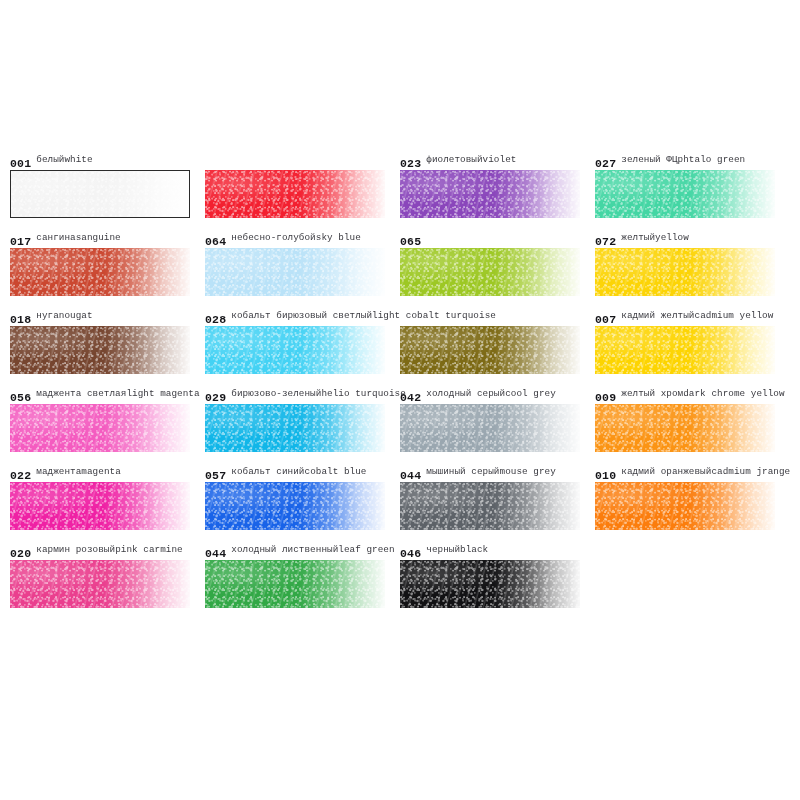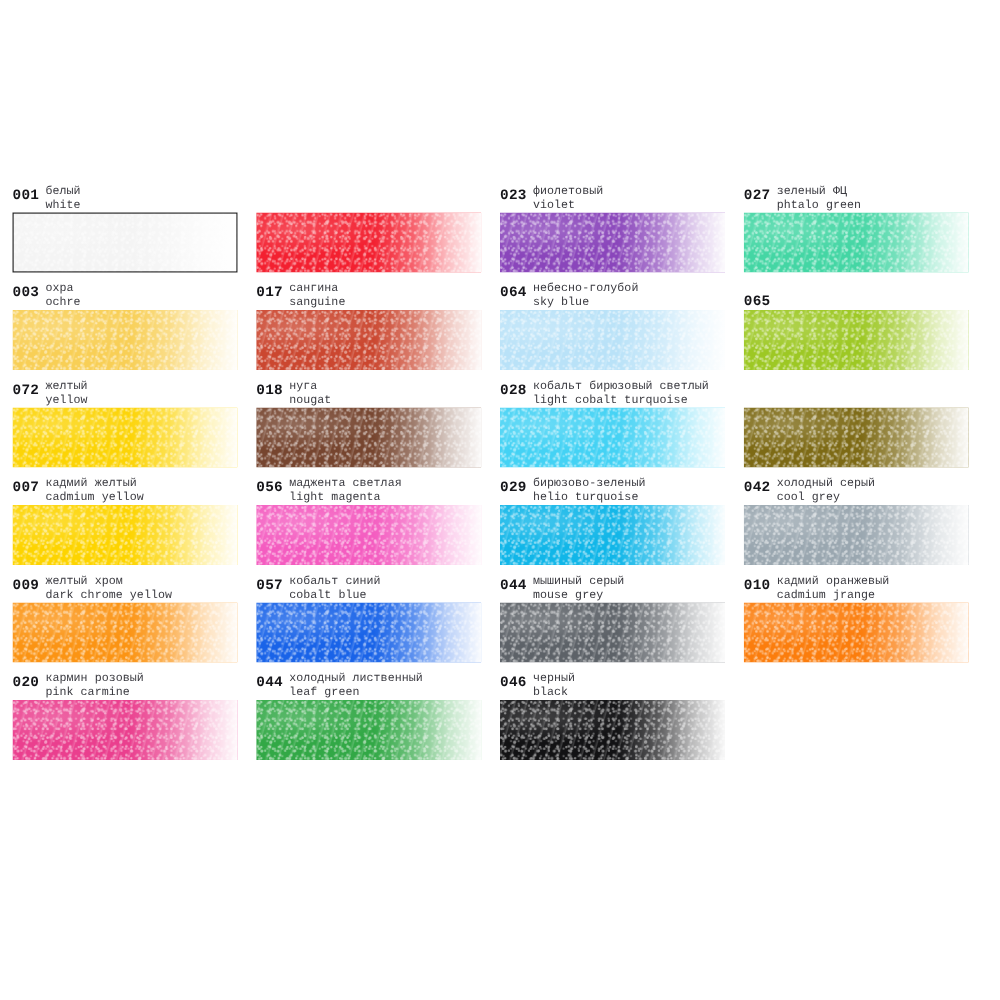--- a/index.html
+++ b/index.html
@@ -55,21 +55,20 @@
   .swatch-code {
     font-size: 11.5px;
     font-weight: 700;
     color: #16161a;
     letter-spacing: 0.2px;
     padding-right: 5px;
     padding-top: 4px;
   }
   .swatch-names {
     display: flex;
-    flex-direction: column;
     padding-top: 1px;
   }
   .swatch-name-ru,
   .swatch-name-en {
     font-size: 9.3px;
     color: #3a3a40;
     line-height: 10.5px;
     letter-spacing: 0.05px;
   }
 
@@ -199,36 +198,20 @@
         <div class="swatch-chip">
           <div class="chip-base" style="background: rgb(68, 214, 164);"></div>
           <div class="chip-grain"></div>
           <div class="chip-streak"></div>
           <div class="chip-hilite"></div>
           <div class="chip-fade"></div>
         </div>
       </div>
       <div class="swatch-cell">
         <div class="swatch-label">
-          <span class="swatch-code">003</span>
-          <span class="swatch-names">
-            <span class="swatch-name-ru">охра</span>
-            <span class="swatch-name-en">ochre</span>
-          </span>
-        </div>
-        <div class="swatch-chip">
-          <div class="chip-base" style="background: rgb(248, 207, 86);"></div>
-          <div class="chip-grain"></div>
-          <div class="chip-streak"></div>
-          <div class="chip-hilite"></div>
-          <div class="chip-fade"></div>
-        </div>
-      </div>
-      <div class="swatch-cell">
-        <div class="swatch-label">
           <span class="swatch-code">017</span>
           <span class="swatch-names">
             <span class="swatch-name-ru">сангина</span>
             <span class="swatch-name-en">sanguine</span>
           </span>
         </div>
         <div class="swatch-chip">
           <div class="chip-base" style="background: rgb(203, 71, 48);"></div>
           <div class="chip-grain"></div>
           <div class="chip-streak"></div>
@@ -396,20 +379,36 @@
         <div class="swatch-chip">
           <div class="chip-base" style="background: rgb(251, 148, 20);"></div>
           <div class="chip-grain"></div>
           <div class="chip-streak"></div>
           <div class="chip-hilite"></div>
           <div class="chip-fade"></div>
         </div>
       </div>
       <div class="swatch-cell">
         <div class="swatch-label">
+          <span class="swatch-code">022</span>
+          <span class="swatch-names">
+            <span class="swatch-name-ru">маджента</span>
+            <span class="swatch-name-en">magenta</span>
+          </span>
+        </div>
+        <div class="swatch-chip">
+          <div class="chip-base" style="background: rgb(239, 33, 164);"></div>
+          <div class="chip-grain"></div>
+          <div class="chip-streak"></div>
+          <div class="chip-hilite"></div>
+          <div class="chip-fade"></div>
+        </div>
+      </div>
+      <div class="swatch-cell">
+        <div class="swatch-label">
           <span class="swatch-code">057</span>
           <span class="swatch-names">
             <span class="swatch-name-ru">кобальт синий</span>
             <span class="swatch-name-en">cobalt blue</span>
           </span>
         </div>
         <div class="swatch-chip">
           <div class="chip-base" style="background: rgb(25, 99, 232);"></div>
           <div class="chip-grain"></div>
           <div class="chip-streak"></div>

